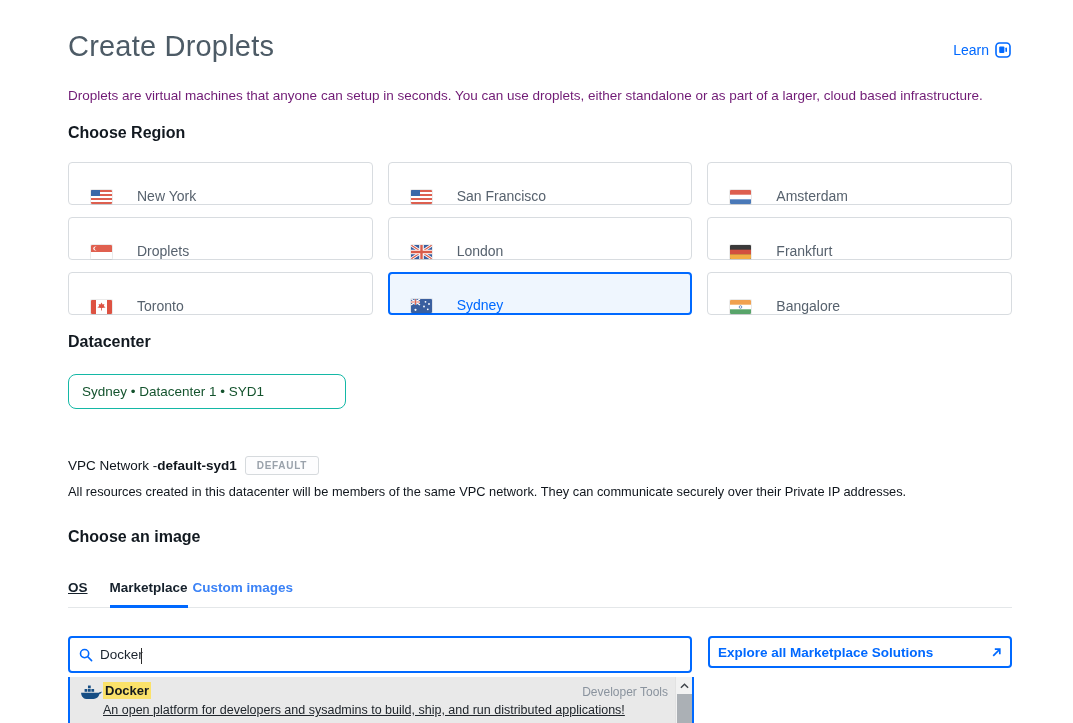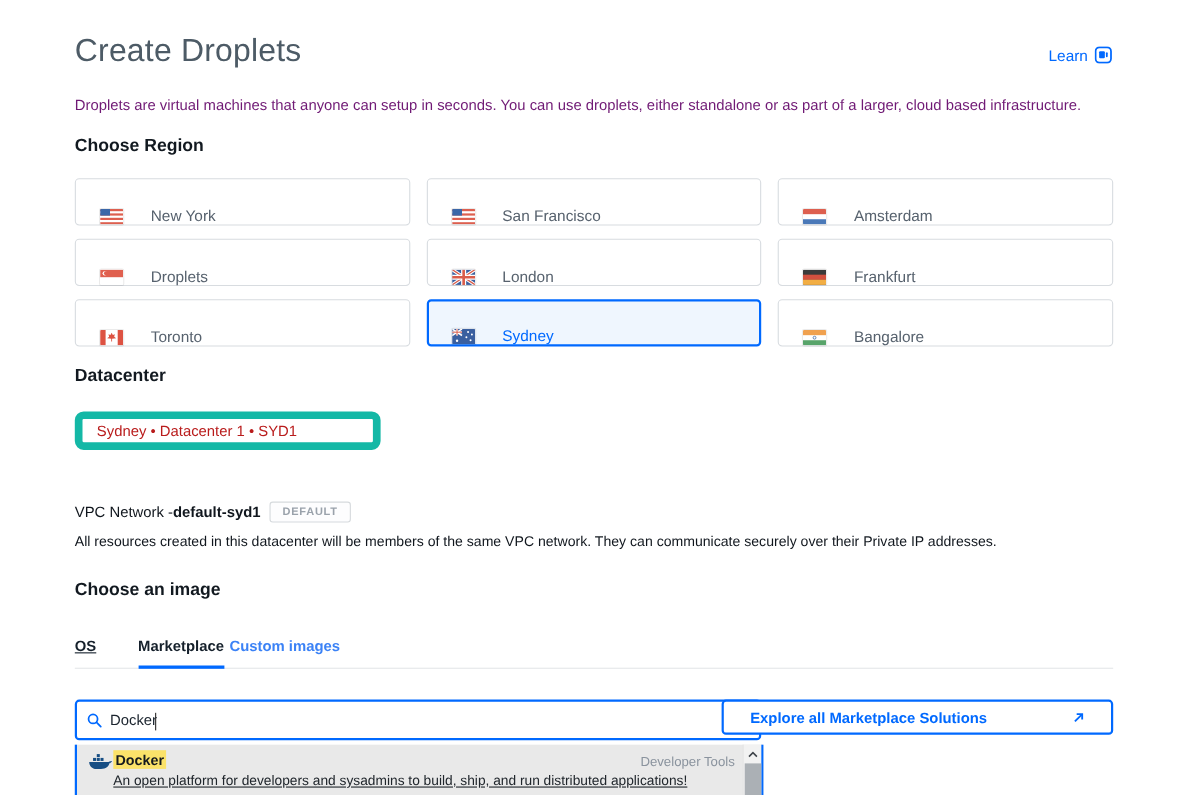--- a/index.html
+++ b/index.html
@@ -26,54 +26,54 @@
     display:flex; align-items:flex-end; padding-left:22px; cursor:pointer; }
   .region-card .card-label { margin-left:25px; font-size:14px; color:#57626e; }
   .region-card.selected { border:2px solid #0069ff; background:#eff6fe; padding-left:21px; }
   .region-card.selected .card-label { color:#0069ff; }
   .flag { width:21px; height:14px; display:inline-block; line-height:0;
     box-shadow:0 0 0 1px rgba(0,0,0,.08); border-radius:1px; overflow:hidden; }
   .flag svg { width:21px; height:14px; display:block; }
 
   
   #datacenter-heading { left:68px; top:333px; }
-  .dc-select { left:68px; top:374px; width:278px; height:35px; border:7px solid #14b8a6;
+  .dc-select { left:68px; top:374px; width:278px; height:35px; border:1px solid #14b8a6;
     border-radius:8px; background:#fff; display:flex; align-items:center; padding-left:13px;
-    font-size:13.5px; color:#b91c1c; cursor:pointer; }
+    font-size:13.5px; color:#14532d; cursor:pointer; }
 
   
   .vpc-row { left:68px; top:456px; font-size:13.5px; color:#10161d; display:flex; align-items:center; }
   .vpc-name { font-weight:bold; }
   .vpc-badge { margin-left:8px; font-size:10px; font-weight:bold; letter-spacing:.7px;
     color:#9aa2ab; background:#fdfdfe; border:1px solid #d6dadd; border-radius:3px; padding:3px 11px; }
   .vpc-desc { left:68px; top:484px; font-size:12.8px; color:#10161d; }
 
   
   #image-heading { left:68px; top:528px; }
   .tabs { left:68px; top:580px; width:944px; display:flex; align-items:flex-end;
     border-bottom:1px solid #e4e7e9; }
   .tab { font-size:13.5px; font-weight:bold; color:#15202b; padding-bottom:12px;
     position:relative; cursor:pointer; }
-  .tab-os { margin-right:38px;text-decoration:underline; }
+  .tab-os { margin-right:22px;text-decoration:underline; }
   .tab-marketplace { margin-right:5px; }
   .tab.active::after { content:""; position:absolute; left:0; right:0; bottom:-1px;
     height:3px; background:#0069ff; }
   .tab.dimmed { color:#3b82f6; }
 
   
   .search-box { left:68px; top:636px; width:624px; height:37px; border:2px solid #0069ff;
     border-radius:4px; background:#fff; display:flex; align-items:center; padding-left:9px; }
   .search-box svg { flex:0 0 auto; }
   .search-input { border:none; outline:none; flex:1; height:100%; font-size:13.5px;
     color:#1b242e; font-family:"Liberation Sans", sans-serif; padding-left:7px; background:transparent; }
   .caret { position:absolute; left:71px; top:10px; width:1px; height:16px; background:#2b2b2b; }
 
-  .explore-btn { right:61px; top:636px; width:356px; height:32px; background:#fff;
+  .explore-btn { right:61px; top:636px; width:304px; height:32px; background:#fff;
     border:2px solid #0069ff; border-radius:4px; display:flex; align-items:center;
-    justify-content:space-between; padding:0 24px; cursor:pointer; }
+    justify-content:space-between; padding:0 8px; cursor:pointer; }
   .explore-btn .explore-label { color:#0069ff; font-size:13.5px; font-weight:bold;
     font-family:"Liberation Sans", sans-serif; }
 
   
   .results-panel { left:68px; top:677px; width:626px; height:46px;
     border-left:2px solid #0069ff; border-right:2px solid #0069ff; background:#e9e9e9; }
   .result-item { position:absolute; inset:0 17px 0 0; cursor:pointer; }
   .result-icon { position:absolute; left:10px; top:7px; }
   .result-name { position:absolute; left:33px; top:6px; font-size:13px; font-weight:bold; color:#14191e; }
   .result-name mark { background:#fbe26a; color:inherit; padding:1px 2px; }

